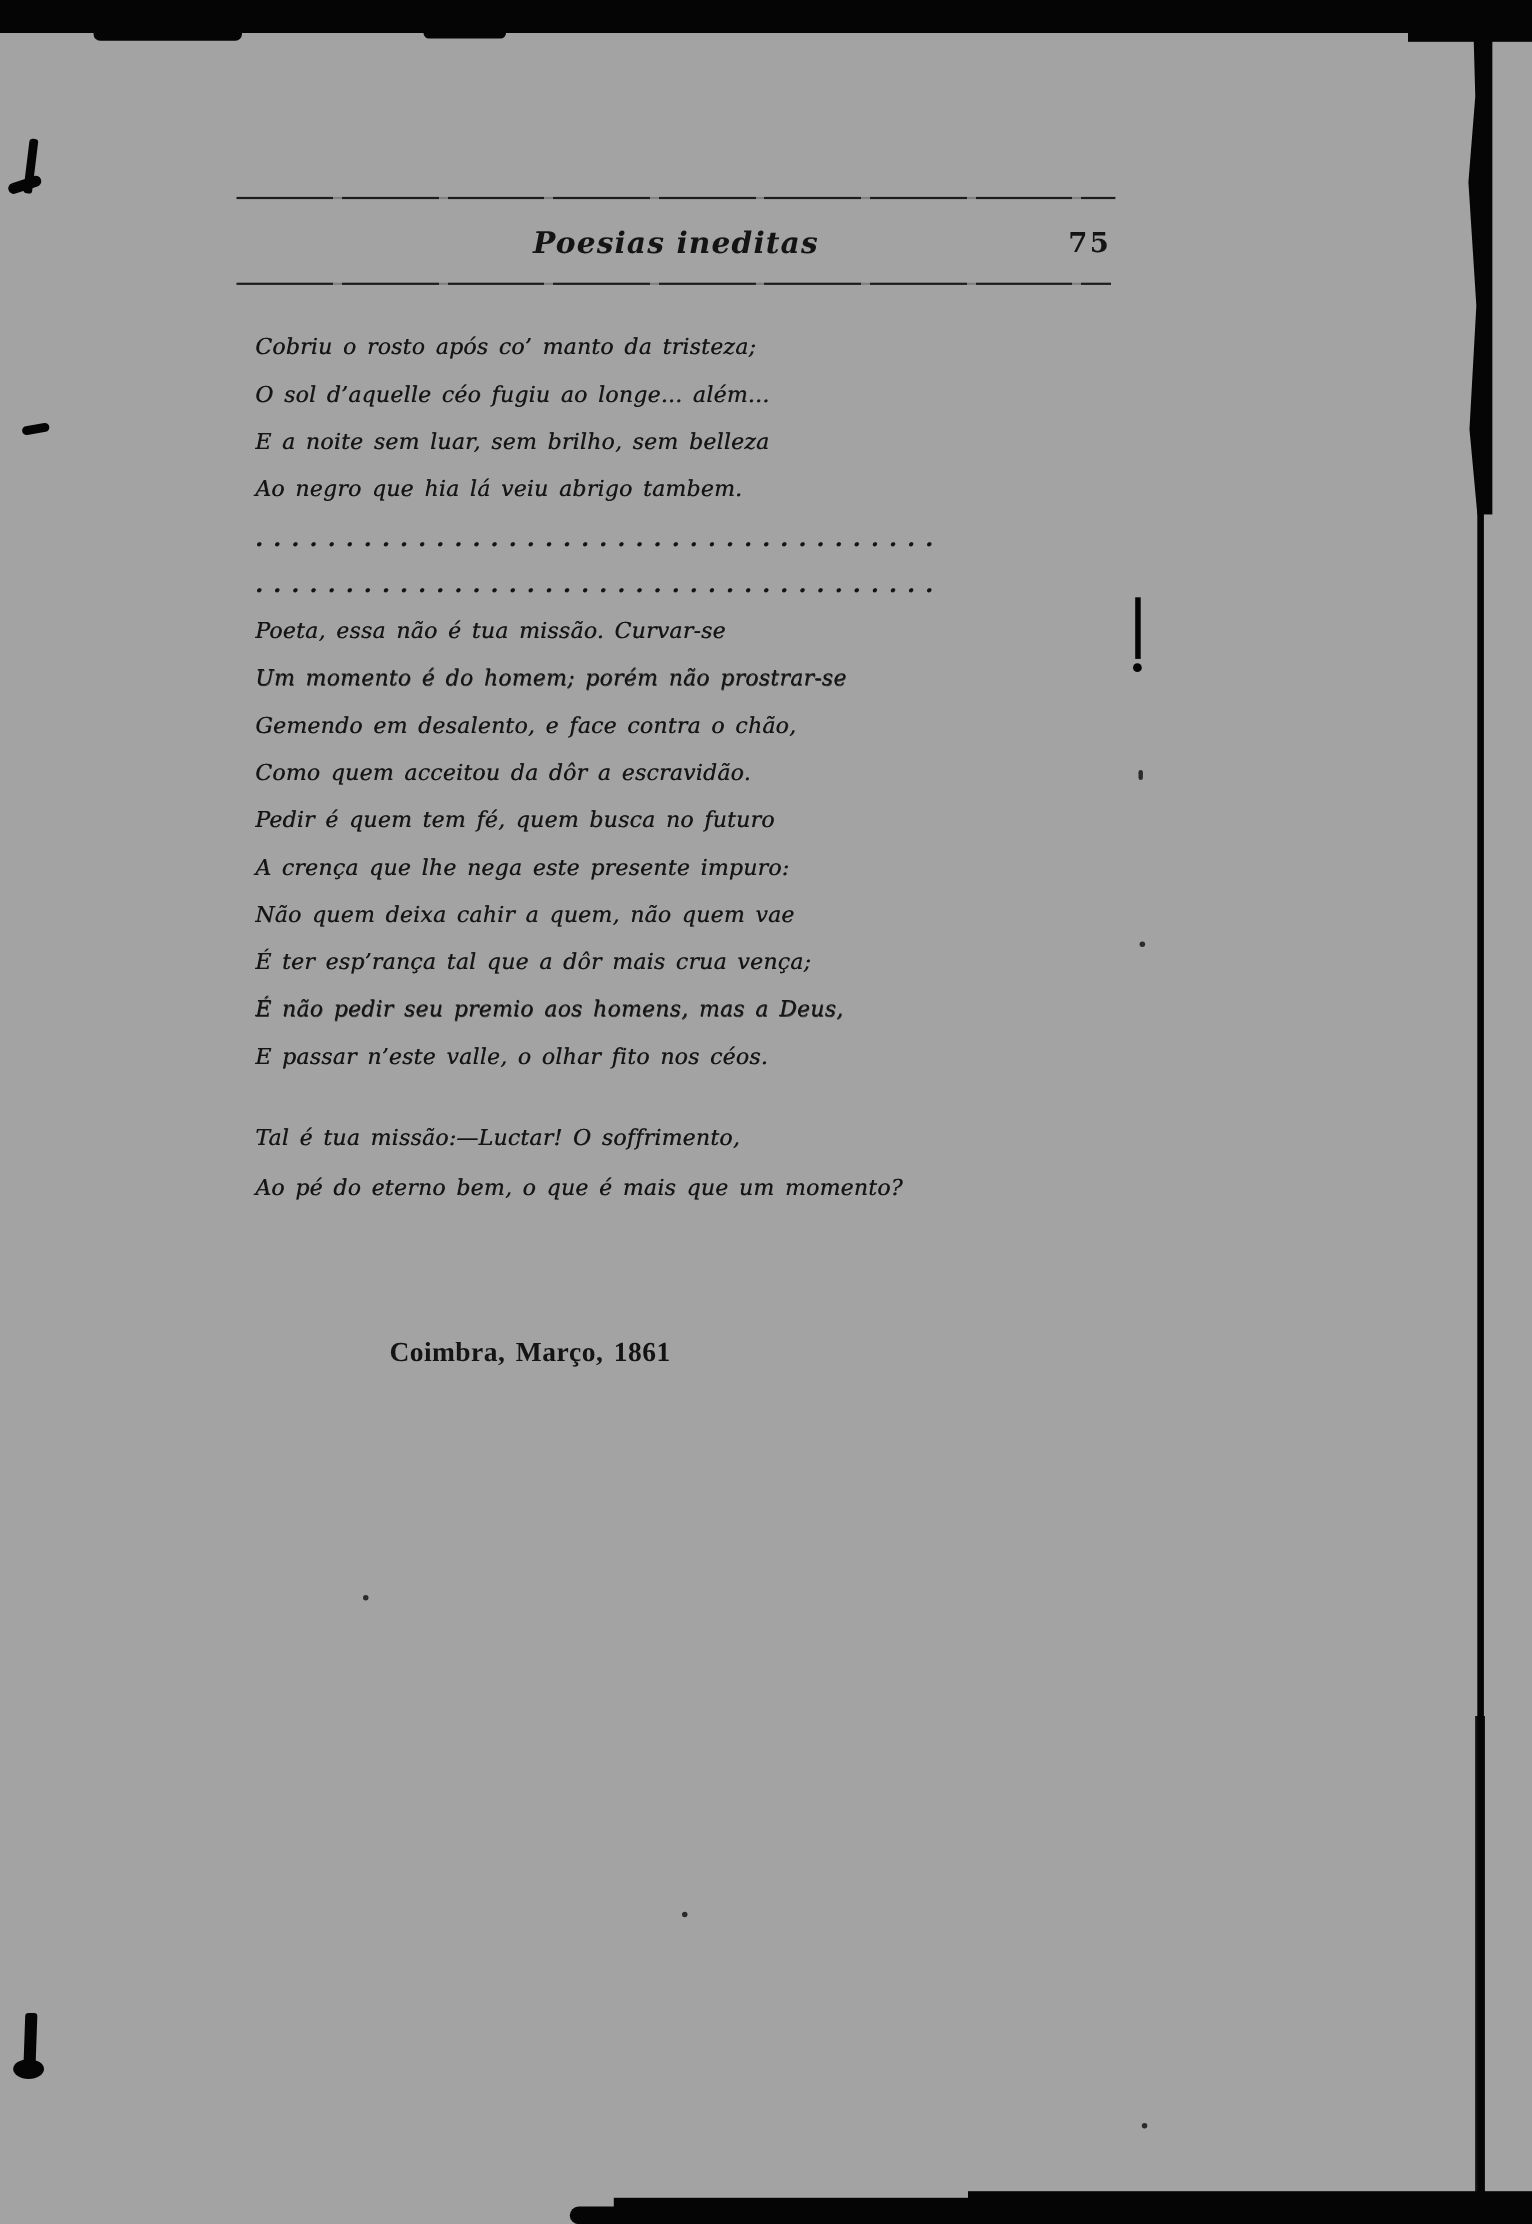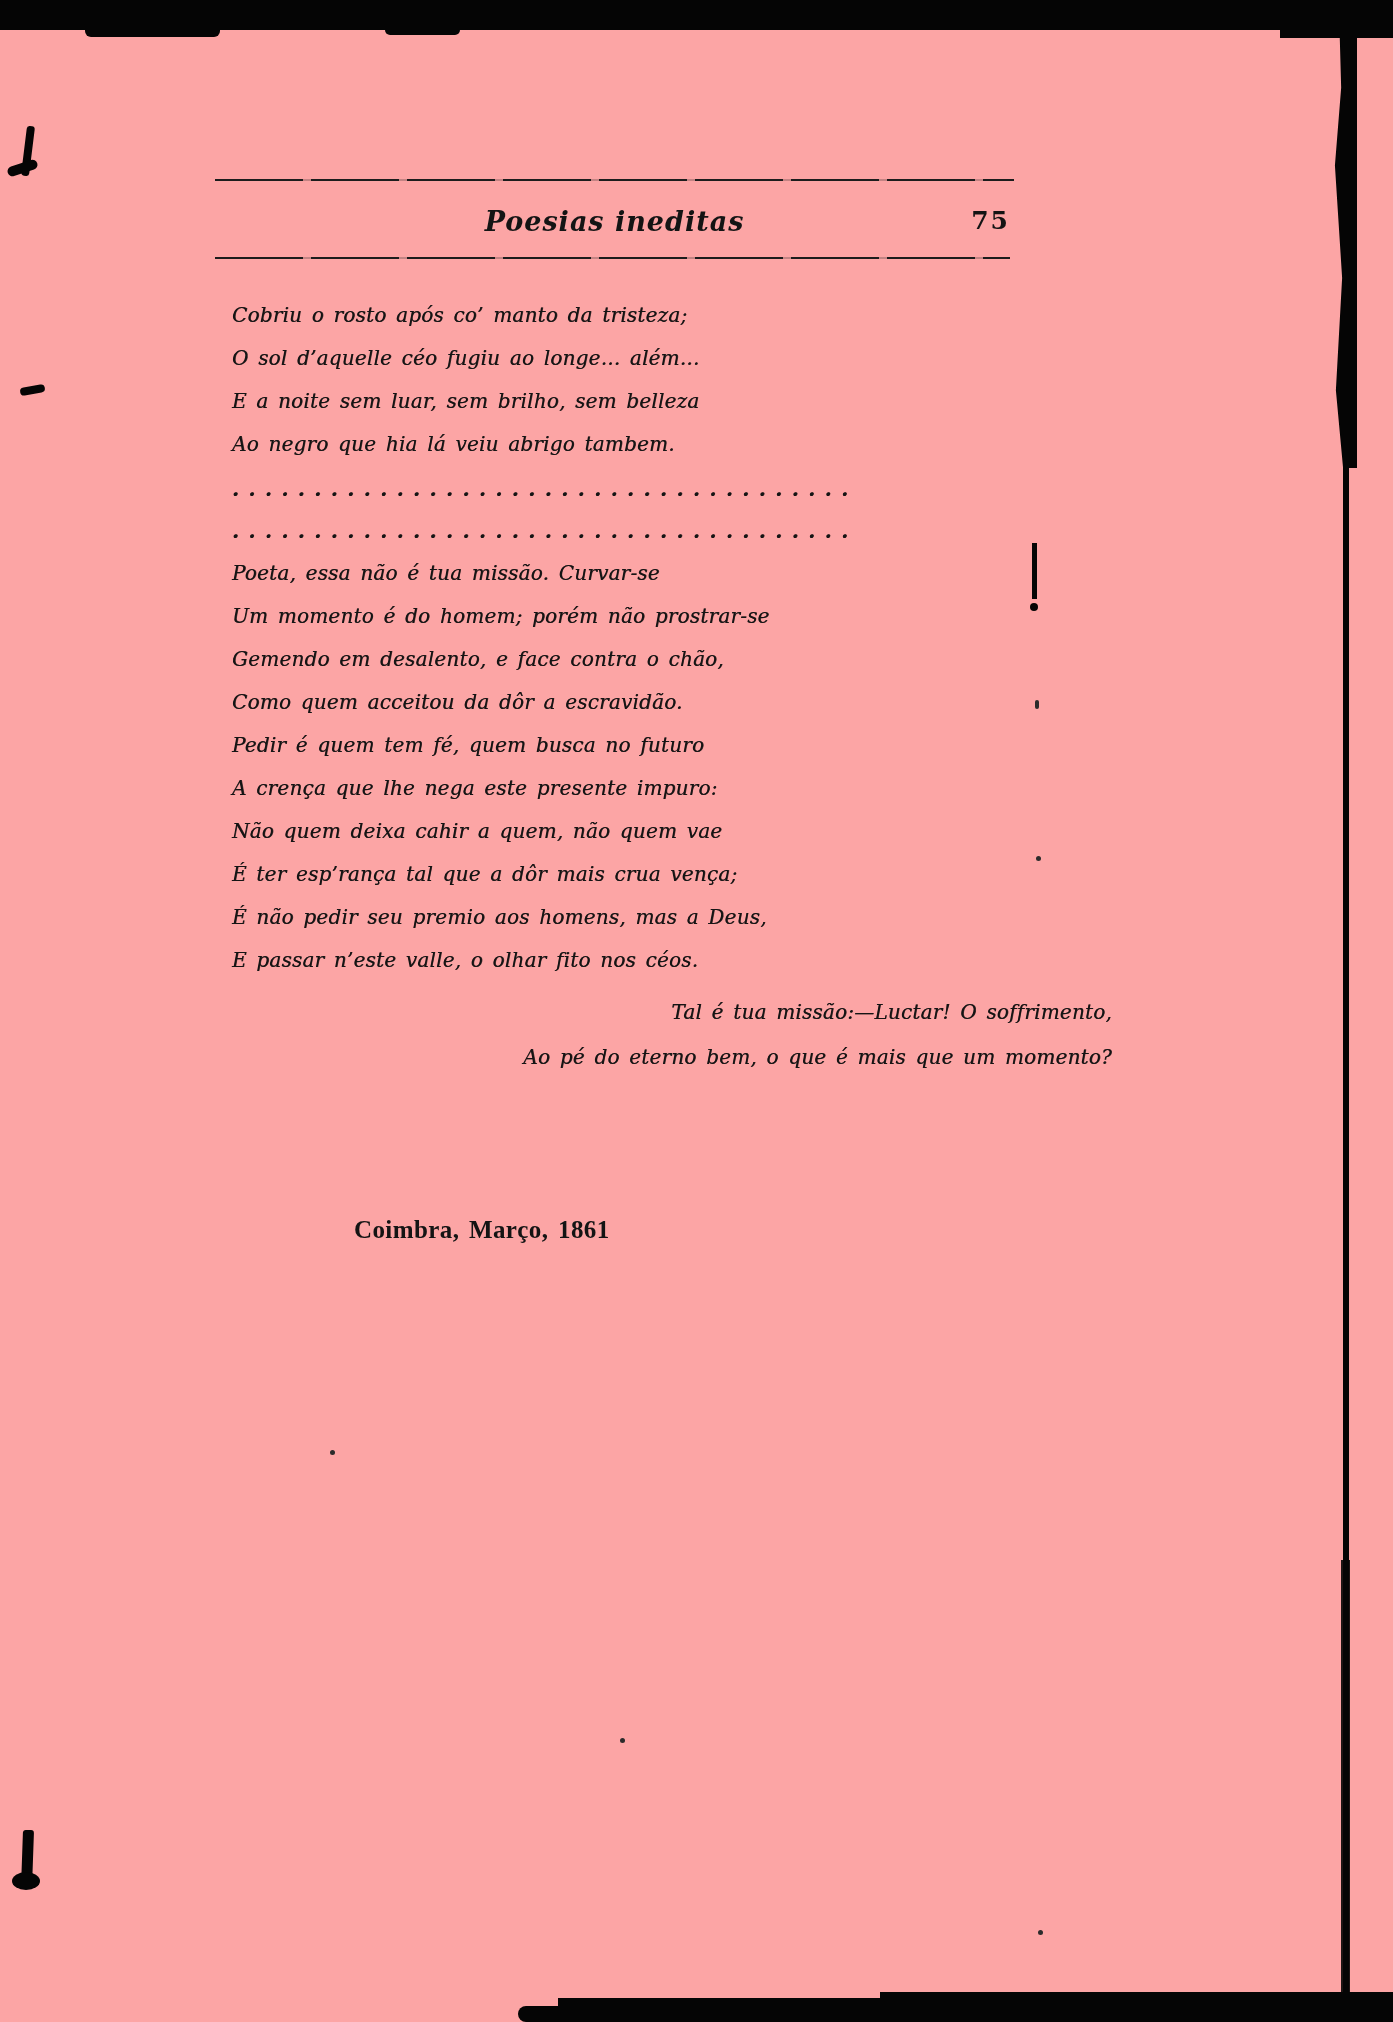--- a/index.html
+++ b/index.html
@@ -4,21 +4,21 @@
 <style>
   html, body {
     margin: 0;
     padding: 0;
     background: #ffffff;
   }
   .page {
     position: relative;
     width: 1393px;
     height: 2022px;
-    background: #fca5a5;
+    background: #a3a3a3;
     overflow: hidden;
     font-family: "DejaVu Serif", "Liberation Serif", serif;
     color: #141414;
   }
 
   
   .artifact { position: absolute; background: #050505; }
   .a-top-bar        { left: 0;    top: 0;    width: 1393px; height: 30px; }
   .a-top-bump1      { left: 85px; top: 28px; width: 135px;  height: 9px;  border-radius: 0 0 6px 6px; }
   .a-top-bump2      { left: 385px;top: 28px; width: 75px;   height: 7px;  border-radius: 0 0 5px 5px; }
@@ -96,21 +96,21 @@
   }
   .ellipsis-block { margin: 2px 0 0 0; }
   .ellipsis-line {
     margin: 0;
     line-height: 42px;
     letter-spacing: 9.5px;
     font-weight: bold;
     white-space: nowrap;
   }
   .stanza-2 { margin-top: 0; }
-  .stanza-3 { margin-top: 8px; text-align: right; }
+  .stanza-3 { margin-top: 30px; }
   .stanza-3 .line { line-height: 45px; }
 
   .signature {
     position: absolute;
     left: 354px; top: 1216px;
     font-size: 25px;
     font-weight: bold;
     letter-spacing: .4px;
     word-spacing: 3px;
     font-family: Liberation Serif, serif;

